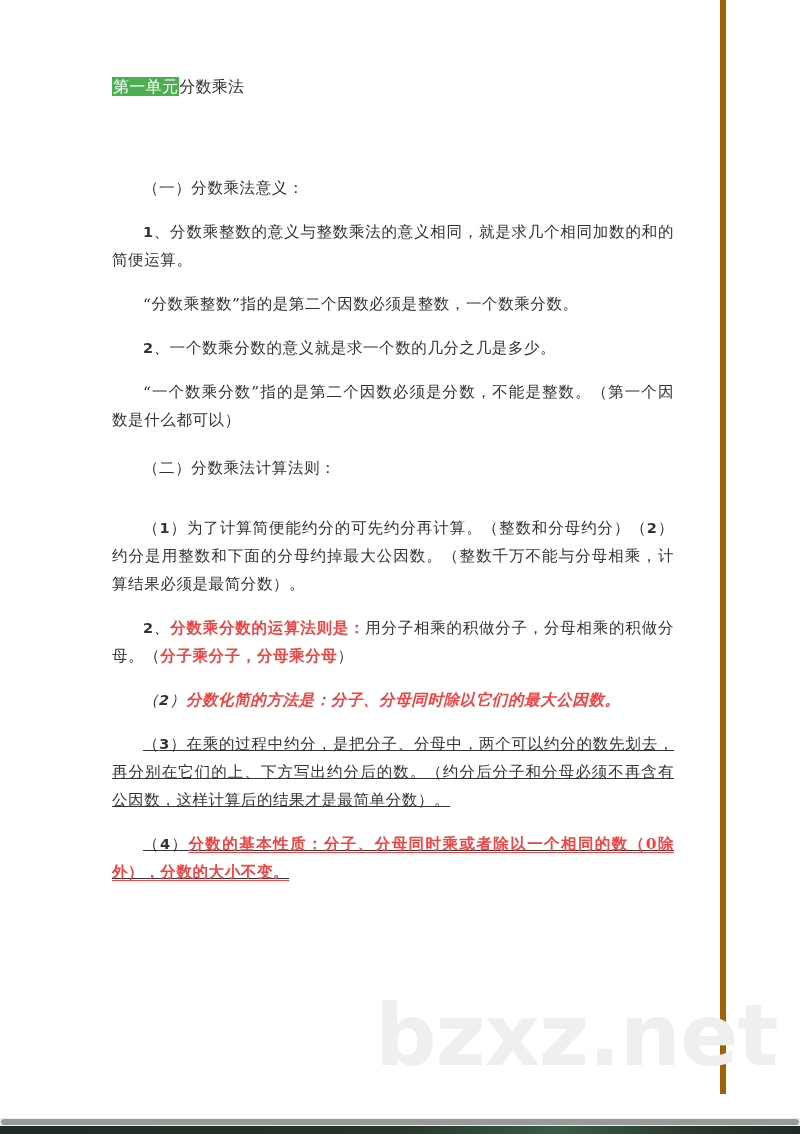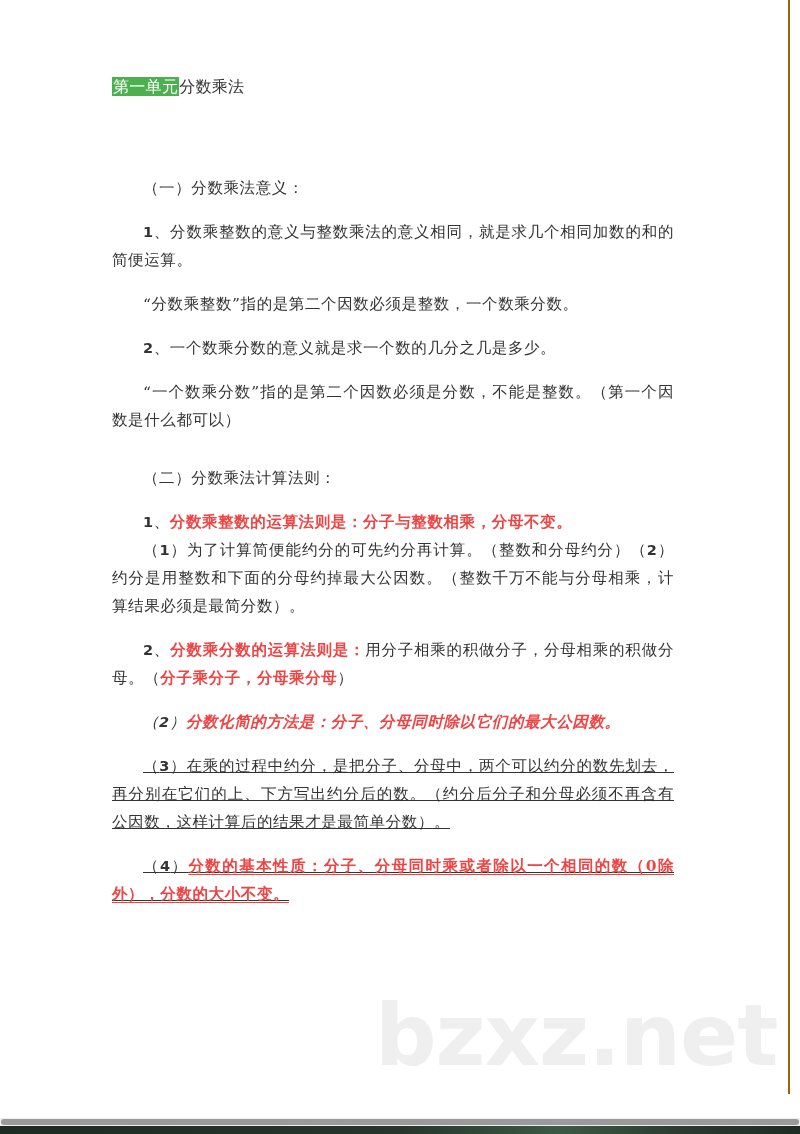--- a/index.html
+++ b/index.html
@@ -1,22 +1,22 @@
 <!DOCTYPE html>
 <html><head>
   <meta charset="utf-8">
   <style>
     * { margin: 0; padding: 0; box-sizing: border-box; }
     html, body { width: 800px; height: 1134px; overflow: hidden; background: #ffffff; }
     body { position: relative; font-family: "DejaVu Serif", "Liberation Serif", serif; color: #333333; }
 
     .page {
-      position: absolute; left: 0; top: 0; width: 790px; height: 1094px;
+      position: absolute; left: 0; top: 0; width: 726px; height: 1094px;
       background: #ffffff;
-      border-right: 2px solid #a16207;
+      border-right: 6px solid #a16207;
     }
     .content {
       position: absolute; left: 112px; top: 76px; width: 562px;
       font-size: 15.5px; line-height: 28px; letter-spacing: 0.6px;
     }
     .title {
       font-size: 16px; line-height: 22px; letter-spacing: 0.3px;
       color: #333;
     }
     .title .hl { background: #4caf50; color: #ffffff; padding: 0 1px; }
@@ -56,25 +56,24 @@
     <div class="p" style="margin-top:76px;">（一）分数乘法意义：</div>
 
     <div class="p" style="margin-top:16px;"><span class="num">1</span><span>、分数乘整数的意义与整数乘法的意义相同，就是求几个相同加数的和的简便运算。</span></div>
 
     <div class="p" style="margin-top:16px;">“分数乘整数”指的是第二个因数必须是整数，一个数乘分数。</div>
 
     <div class="p" style="margin-top:16px;"><span class="num">2</span><span>、一个数乘分数的意义就是求一个数的几分之几是多少。</span></div>
 
     <div class="p" style="margin-top:16px;">“一个数乘分数”指的是第二个因数必须是分数，不能是整数。（第一个因数是什么都可以）</div>
 
-    <div class="p" style="margin-top:30px;">（二）分数乘法计算法则：</div>
+    <div class="p" style="margin-top:20px;">（二）分数乘法计算法则：</div>
 
-    <div class="p" style="margin-top:16px;"><span class="num">1</span><span>、</span><span class="red">分数乘整数的运算法则是：分子与整数相乘，分母不变。</span></div>
 
-    <div class="p" style="margin-top:0;"><span>（</span><span class="num">1</span><span>）为了计算简便能约分的可先约分再计算。（整数和分母约分）（</span><span class="num">2</span><span>）约分是用整数和下面的分母约掉最大公因数。（整数千万不能与分母相乘，计算结果必须是最简分数）。</span></div>
+    <div class="p" style="margin-top:32px;"><span>（</span><span class="num">1</span><span>）为了计算简便能约分的可先约分再计算。（整数和分母约分）（</span><span class="num">2</span><span>）约分是用整数和下面的分母约掉最大公因数。（整数千万不能与分母相乘，计算结果必须是最简分数）。</span></div>
 
     <div class="p" style="margin-top:16px;"><span class="num">2</span><span>、</span><span class="red">分数乘分数的运算法则是：</span><span>用分子相乘的积做分子，分母相乘的积做分母。（</span><span class="red">分子乘分子，分母乘分母</span><span>）</span></div>
 
 
     <div class="p" style="margin-top:16px;font-style:italic;"><span>（</span><span class="num">2</span><span>）</span><span class="red">分数化简的方法是：分子、分母同时除以它们的最大公因数。</span></div>
 
     <div class="p" style="margin-top:16px;text-decoration:underline;"><span>（</span><span class="num">3</span><span>）在乘的过程中约分，是把分子、分母中，两个可以约分的数先划去，再分别在它们的上、下方写出约分后的数。（约分后分子和分母必须不再含有公因数，这样计算后的结果才是最简单分数）。</span></div>
 
     <div class="p" style="margin-top:16px;text-decoration:underline;"><span>（</span><span class="num">4</span><span>）</span><span class="red-u">分数的基本性质：分子、分母同时乘或者除以一个相同的数（0除外），分数的大小不变。</span></div>
 

